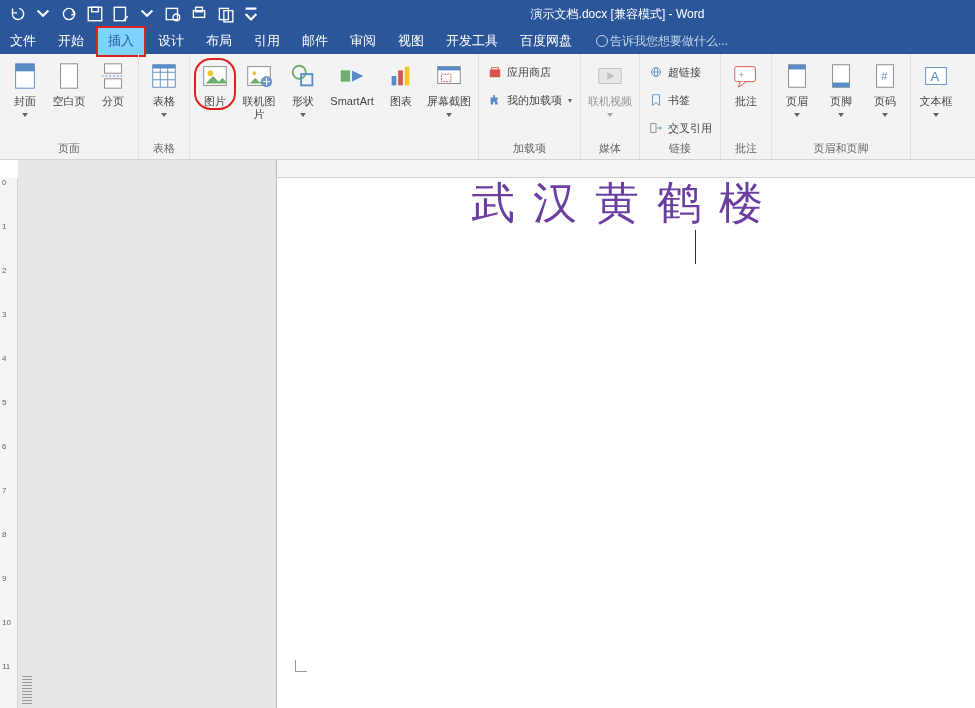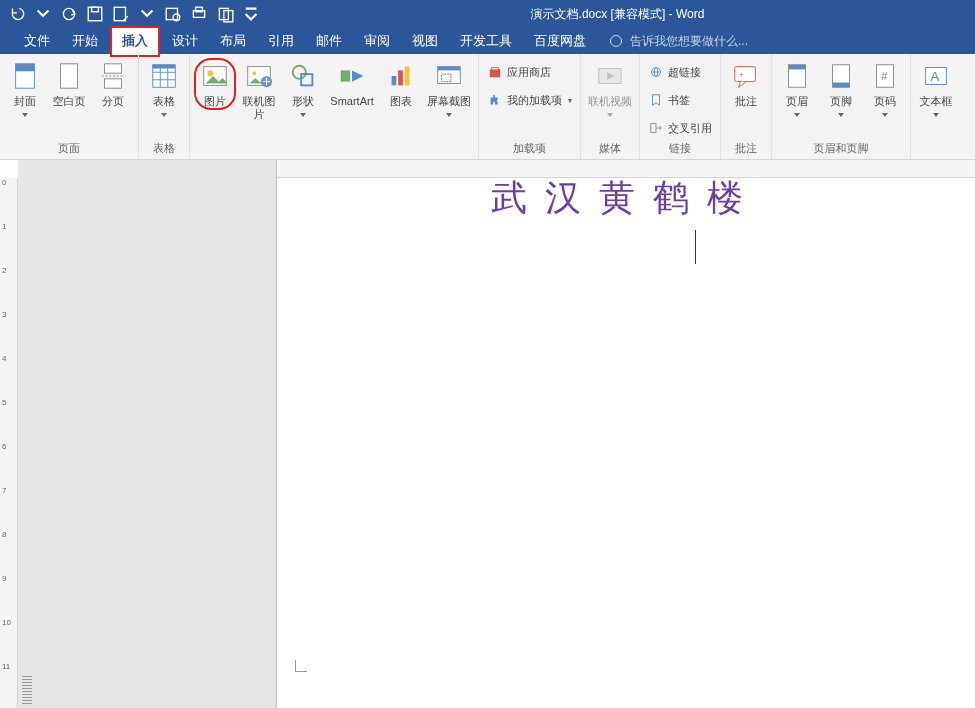--- a/index.html
+++ b/index.html
@@ -4,24 +4,24 @@
 <style>
   * { margin:0; padding:0; box-sizing:border-box; font-family:"Microsoft YaHei","Segoe UI",sans-serif; }
   body { width:975px; height:708px; background:#fff; overflow:hidden; }
   
   .titlebar { height:28px; background:#2b579a; color:#fff; display:flex; align-items:center; font-size:12px; }
   .qat { display:flex; align-items:center; gap:8px; padding-left:8px; }
   .qat-btn { width:18px; height:18px; display:flex; align-items:center; justify-content:center; cursor:pointer; }
   .qat-btn svg { stroke:#fff; fill:none; stroke-width:1.2; }
   .title-center { flex:1; text-align:center; }
   
-  .menubar { height:26px; background:#2b579a; display:flex; align-items:center; padding-left:14px; gap:2px; font-size:13px; color:#fff; }
+  .menubar { height:26px; background:#2b579a; display:flex; align-items:center; gap:2px; font-size:13px; color:#fff; }
   .menu-tab { padding:4px 10px 5px 10px; cursor:pointer; }
-  .menu-tab.active { background:#ffffff; color:#2b579a;font-weight:bold; }
-  .tell-me { margin-left:12px; display:flex; align-items:center; gap:8px; color:#c4d4ea; font-size:12px; }
+  .menu-tab.active { background:#7dd3fc; color:#2b579a; }
+  .tell-me { margin-left:12px; display:flex; align-items:center; gap:2px; color:#c4d4ea; font-size:12px; }
   .bulb { width:12px; height:12px; border:1px solid #c4d4ea; border-radius:50%; position:relative; }
   
   .hl { border:2px solid #d22; }
   
   .ribbon { height:106px; background:#f3f3f3; border-bottom:1px solid #d4d4d4; display:flex; font-size:11px; color:#444; }
   .group { display:flex; flex-direction:column; border-right:1px solid #e1e1e1; }
   .group-body { flex:1; display:flex; align-items:flex-start; padding:4px 4px 0 4px; gap:2px; }
   .group-label { text-align:center; font-size:11px; color:#666; padding:2px 0 3px 0; }
   .big-btn { width:42px; display:flex; flex-direction:column; align-items:center; gap:3px; padding:2px 1px; cursor:pointer; text-align:center; line-height:1.2; }
   .big-btn.drop::after { content:""; border-left:3px solid transparent; border-right:3px solid transparent; border-top:4px solid #666; margin-top:2px; }
@@ -31,21 +31,21 @@
   .mini-item { display:flex; align-items:center; gap:4px; padding:2px 4px; cursor:pointer; white-space:nowrap; }
   .mini-ico { width:16px; height:16px; display:flex; align-items:center; justify-content:center; }
   .mini-ico svg { width:14px; height:14px; }
   
   .workspace { position:relative; height:548px; display:flex; background:#fff; }
   .gray-left { width:277px; background:#e6e6e6; border-right:1px solid #bdbdbd; position:relative; }
   .ruler-v { position:absolute; left:0; top:18px; bottom:0; width:18px; background:#f5f5f5; border-right:1px solid #d4d4d4; }
   .ruler-v .tick { position:absolute; left:2px; width:14px; font-size:8px; color:#666; }
   .ruler-h { height:18px; background:#f5f5f5; border-bottom:1px solid #d4d4d4; }
   .page-area { flex:1; background:#fff; position:relative; }
-  .doc-title { position:absolute; top:14px; left:50%; transform:translateX(-50%); font-family:"KaiTi","STKaiti",serif; font-size:36px; color:#6b3fa0; letter-spacing:18px; white-space:nowrap; }
+  .doc-title { position:absolute; top:14px; left:50%; transform:translateX(-50%); font-family:"KaiTi","STKaiti",serif; font-size:44px; color:#6b3fa0; letter-spacing:18px; white-space:nowrap; }
   .cursor-line { position:absolute; top:70px; left:418px; width:1px; height:34px; background:#333; }
   .corner { position:absolute; bottom:36px; left:18px; width:12px; height:12px; border-left:1px solid #999; border-bottom:1px solid #999; }
   .btm-grip { position:absolute; left:4px; bottom:4px; width:10px; height:30px; background:repeating-linear-gradient(0deg,#999 0,#999 1px,transparent 1px,transparent 3px); }
 </style>
 </head>
 <body>
 
 <div class="titlebar">
   <div class="qat">
     <div class="qat-btn">

